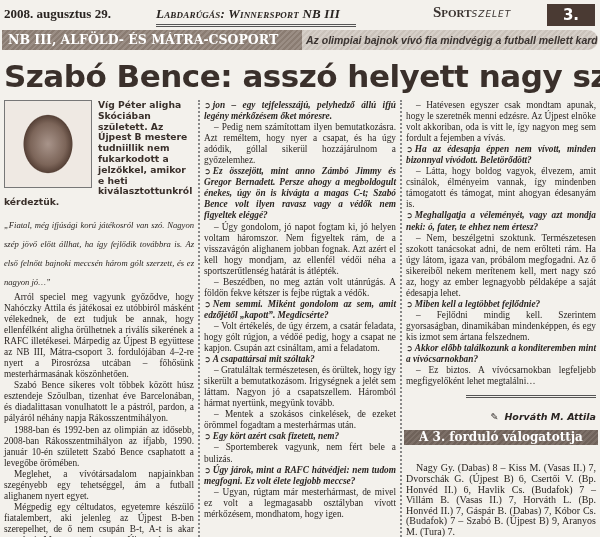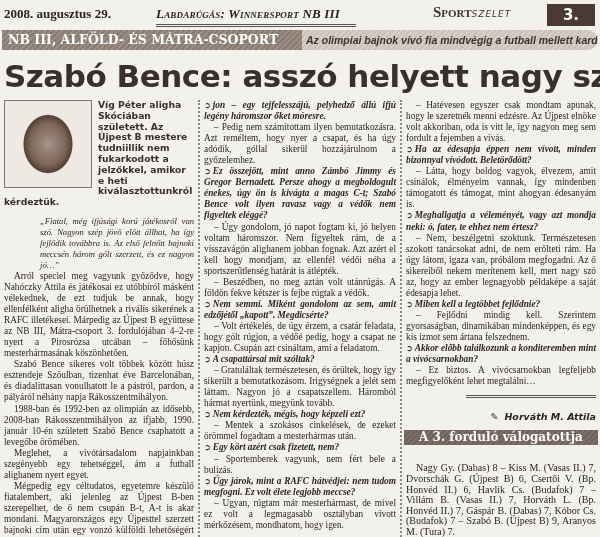--- a/index.html
+++ b/index.html
@@ -22,21 +22,21 @@
 
   .col { position: absolute; top: 100px; font-size: 9.3px; line-height: 11.05px; text-align: justify; }
   .col1 { left: 4px; width: 190px; }
   .col2 { left: 204px; width: 192px; }
   .col3 { left: 406px; width: 190px; }
   .sep { position: absolute; top: 100px; height: 437px; width: 0; border-left: 2px dotted #888; }
   .sep1 { left: 198px; } .sep2 { left: 400px; }
 
   .photo { float: left; width: 88px; height: 88px; margin: 0 6px 2px 0; border: 1px solid #777; background: radial-gradient(ellipse 32px 38px at 50% 50%, #a8948a 0%, #7c6559 55%, #574238 75%, #efe9e3 78%); }
   .intro { font-family: "DejaVu Sans", sans-serif; font-weight: bold; font-size: 9.2px; line-height: 10.8px; color: #3a302b; text-align: left; }
-  .quote { font-style: italic; font-size: 8.6px; line-height: 11px; margin-top: 8px; margin-left: 36px; }
+  .quote { font-style: italic; font-size: 8.6px; line-height: 19px; margin-top: 8px; }
   p { text-indent: 10px; }
   .q { font-style: italic; font-weight: bold; text-indent: 0; }
   .q .arrow { font-style: normal; font-family: "DejaVu Sans", sans-serif; font-size: 8px; margin-right: 2px; }
   .byline { margin-top: 8px; border-top: 3px double #555; padding-top: 13px; text-align: right; font-family: "DejaVu Sans", sans-serif; font-style: italic; font-weight: bold; font-size: 9.5px; margin-left: 60px; }
   .byline .pen { font-style: normal; margin-right: 6px; }
   .box-title { background: repeating-linear-gradient(135deg,#6f625a 0 2px,#7d7068 2px 4px); color: #fff; font-family: "DejaVu Serif", serif; font-weight: bold; font-size: 12px; text-align: center; margin: 8px -2px 3px; padding: 2px 0; }
   .box-title2 { background: repeating-linear-gradient(135deg,#b8aea6 0 2px,#c7beb7 2px 4px); color: #2c2420; font-family: "DejaVu Serif", serif; font-weight: bold; font-size: 9.6px; line-height: 12px; text-align: center; margin: 5px -2px 3px; padding: 2px 0; }
   .box-body { font-size: 10px; line-height: 10.6px; margin-top: 18px; }
 </style>
 </head>
@@ -70,30 +70,29 @@
       <p>Szabó Bence sikeres volt többek között húsz esztendeje Szöulban, tizenhat éve Barcelonában, és diadalittasan vonulhatott le a pástról, pardon, a pályáról néhány napja Rákosszentmihályon.</p>
       <p>1988-ban és 1992-ben az olimpián az idősebb, 2008-ban Rákosszentmihályon az ifjabb, 1990. január 10-én született Szabó Bence csaphatott a levegőbe örömében.</p>
       <p>Meglehet, a vívótársadalom napjainkban szegényebb egy tehetséggel, ám a futball alighanem nyert egyet.</p>
       <p>Mégpedig egy céltudatos, egyetemre készülő fiatalembert, aki jelenleg az Újpest B-ben szerepelhet, de ő nem csupán B-t, A-t is akar mondani. Magyarországos egy Újpesttel szerzett bajnoki cím után egy vonzó külföldi lehetőségért cserébe elhagyná, ám Szabó Bence egyelőre hazánkban szeretne bizonyítani.</p>
     </div>
 
 </div>
 
 <div class="col col2">
   <div id="col2-dlg">
-      <p class="q"><span class="arrow">➲</span><span>jon – egy tejfelesszájú, pelyhedző állú ifjú legény háromszor őket móresre.</span></p>
+      <p class="q"><span class="arrow">➲</span><span>jon – egy tejfelesszájú, pelyhedző állú ifjú legény mérkőzésem őket móresre.</span></p>
       <p><span>– Pedig nem számítottam ilyen bemutatkozásra. Azt reméltem, hogy nyer a csapat, és ha úgy adódik, góllal sikerül hozzájárulnom a győzelemhez.</span></p>
       <p class="q"><span class="arrow">➲</span><span>Ez összejött, mint anno Zámbó Jimmy és Gregor Bernadett. Persze ahogy a megboldogult énekes, úgy ön is kivágta a magas C-t; Szabó Bence volt ilyen ravasz vagy a védők nem figyeltek eléggé?</span></p>
       <p><span>– Úgy gondolom, jó napot fogtam ki, jó helyen voltam háromszor. Nem figyeltek rám, de a visszavágón alighanem jobban fognak. Azt azért el kell hogy mondjam, az ellenfél védői néha a sportszerűtlenség határát is átlépték.</span></p>
       <p><span>– Beszédben, no meg aztán volt utánrúgás. A földön fekve kétszer is fejbe rúgtak a védők.</span></p>
       <p class="q"><span class="arrow">➲</span><span>Nem semmi. Miként gondolom az sem, amit edzőjétől „kapott”. Megdicsérte?</span></p>
       <p><span>– Volt értékelés, de úgy érzem, a csatár feladata, hogy gólt rúgjon, a védőé pedig, hogy a csapat ne kapjon. Csupán azt csináltam, ami a feladatom.</span></p>
       <p class="q"><span class="arrow">➲</span><span>A csapattársai mit szóltak?</span></p>
       <p><span>– Gratuláltak természetesen, és örültek, hogy így sikerült a bemutatkozásom. Irigységnek a jelét sem láttam. Nagyon jó a csapatszellem. Háromból hármat nyertünk, megyünk tovább.</span></p>
-      <p class="q"><span class="arrow">➲</span><span>Nem kérdezték, mégis, hogy képzeli ezt?</span></p>
       <p><span>– Mentek a szokásos cinkelések, de ezeket örömmel fogadtam a mesterhármas után.</span></p>
       <p class="q"><span class="arrow">➲</span><span>Egy kört azért csak fizetett, nem?</span></p>
       <p><span>– Sportemberek vagyunk, nem fért bele a bulizás.</span></p>
       <p class="q"><span class="arrow">➲</span><span>Úgy járok, mint a RAFC hátvédjei: nem tudom megfogni. Ez volt élete legjobb meccse?</span></p>
       <p><span>– Ugyan, rúgtam már mesterhármast, de mivel ez volt a legmagasabb osztályban vívott mérkőzésem, mondhatom, hogy igen.</span></p>
     </div>
 </div>
 
 <div class="col col3">
   <div id="col3-dlg">

